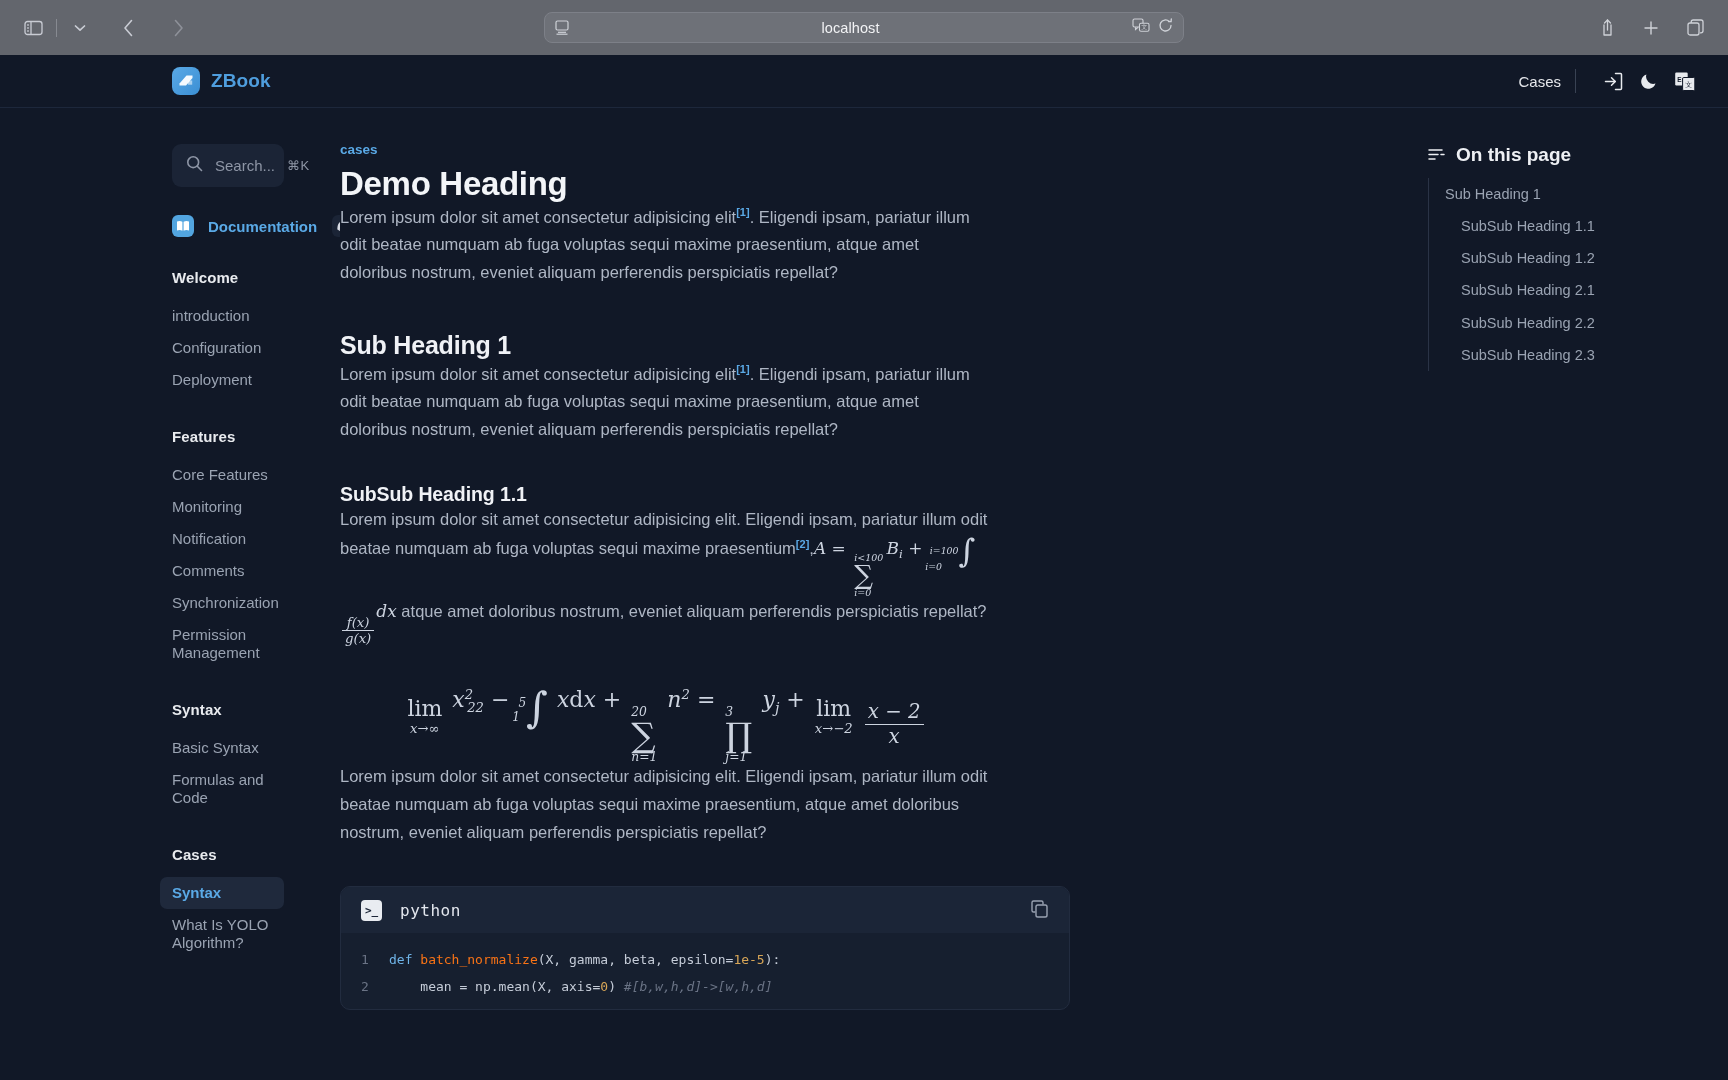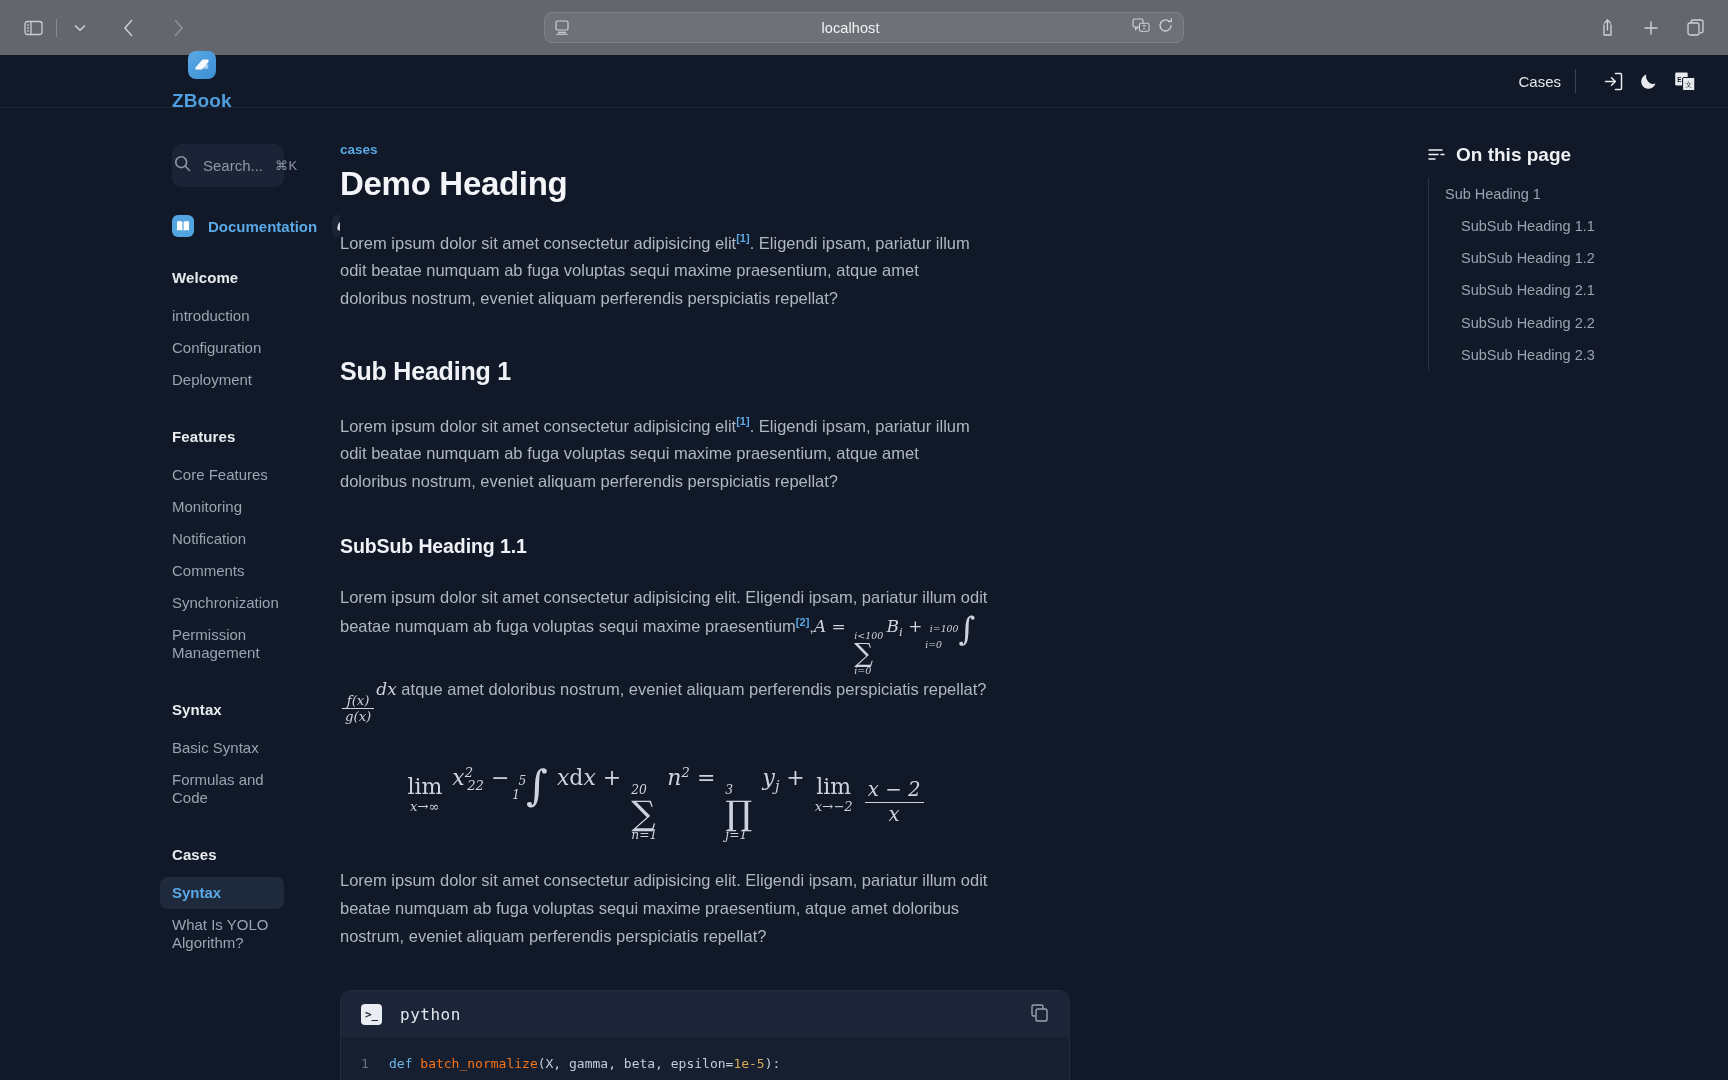--- a/index.html
+++ b/index.html
@@ -48,21 +48,21 @@
   }
 
   
   .app-header {
     height: 53px;
     background: #111827;
     border-bottom: 1px solid #1d273b;
     display: flex; align-items: center;
     padding: 0 28px 0 172px;
   }
-  .brand { display: flex; align-items: center; gap: 11px; flex-direction: column; }
+  .brand { display: flex; align-items: center; gap: 11px; }
   .brand-logo {
     width: 28px; height: 28px;
     border-radius: 8px;
     background: linear-gradient(135deg,#5aa9e6 0%,#3b8fd4 100%);
     display: flex; align-items: center; justify-content: center;
     position: relative; overflow: hidden;
   }
   .brand-logo svg { display:block; }
   .brand-name { font-size: 19px; font-weight: 700; color: #4f9ede; letter-spacing:.1px;}
   .header-right { margin-left:auto; display:flex; align-items:center; gap: 0; }
@@ -84,21 +84,21 @@
     width: 340px;
     flex: 0 0 340px;
     padding: 36px 56px 0 172px;
     overflow: hidden;
   }
   .search-box {
     height: 43px;
     background: #1b2436;
     border-radius: 9px;
     display: flex; align-items: center;
-    padding: 0 2px;
+    padding: 0 14px;
     gap: 12px;
   }
   .search-box .ph { flex:1; font-size: 15px; color: #8e96a6; }
   .search-kbd { font-size: 13px; color: #8e96a6; letter-spacing:.4px;}
   .ext-links { margin-top: 28px; display: flex; flex-direction: row; gap: 15px; }
   .ext-link { display:flex; align-items:center; gap: 14px; }
   .ext-ic {
     width: 22px; height: 22px; border-radius: 6px;
     display:flex; align-items:center; justify-content:center;
     flex: 0 0 22px;
@@ -132,21 +132,20 @@
     min-width: 0;
   }
   .breadcrumb { font-size: 13.5px; color: #5aa9e6; font-weight: 600; }
   .page-title {
     font-size: 33px; font-weight: 800; color: #f3f5f8;
     margin-top: 8px; letter-spacing: -.3px;
   }
   .para {
     font-size: 16.5px; line-height: 1.68;
     color: #aeb6c4;
-    margin-top: 26px;
     max-width: 650px;
   }
   sup.ref { color: #5aa9e6; font-size: 11px; font-weight:600; vertical-align: super;}
   h2.sub {
     font-size: 25px; font-weight: 800; color: #f0f2f6;
     margin-top: 44px; letter-spacing: -.2px;
   }
   h3.subsub {
     font-size: 19.5px; font-weight: 800; color: #f0f2f6;
     margin-top: 40px; letter-spacing: -.1px;

